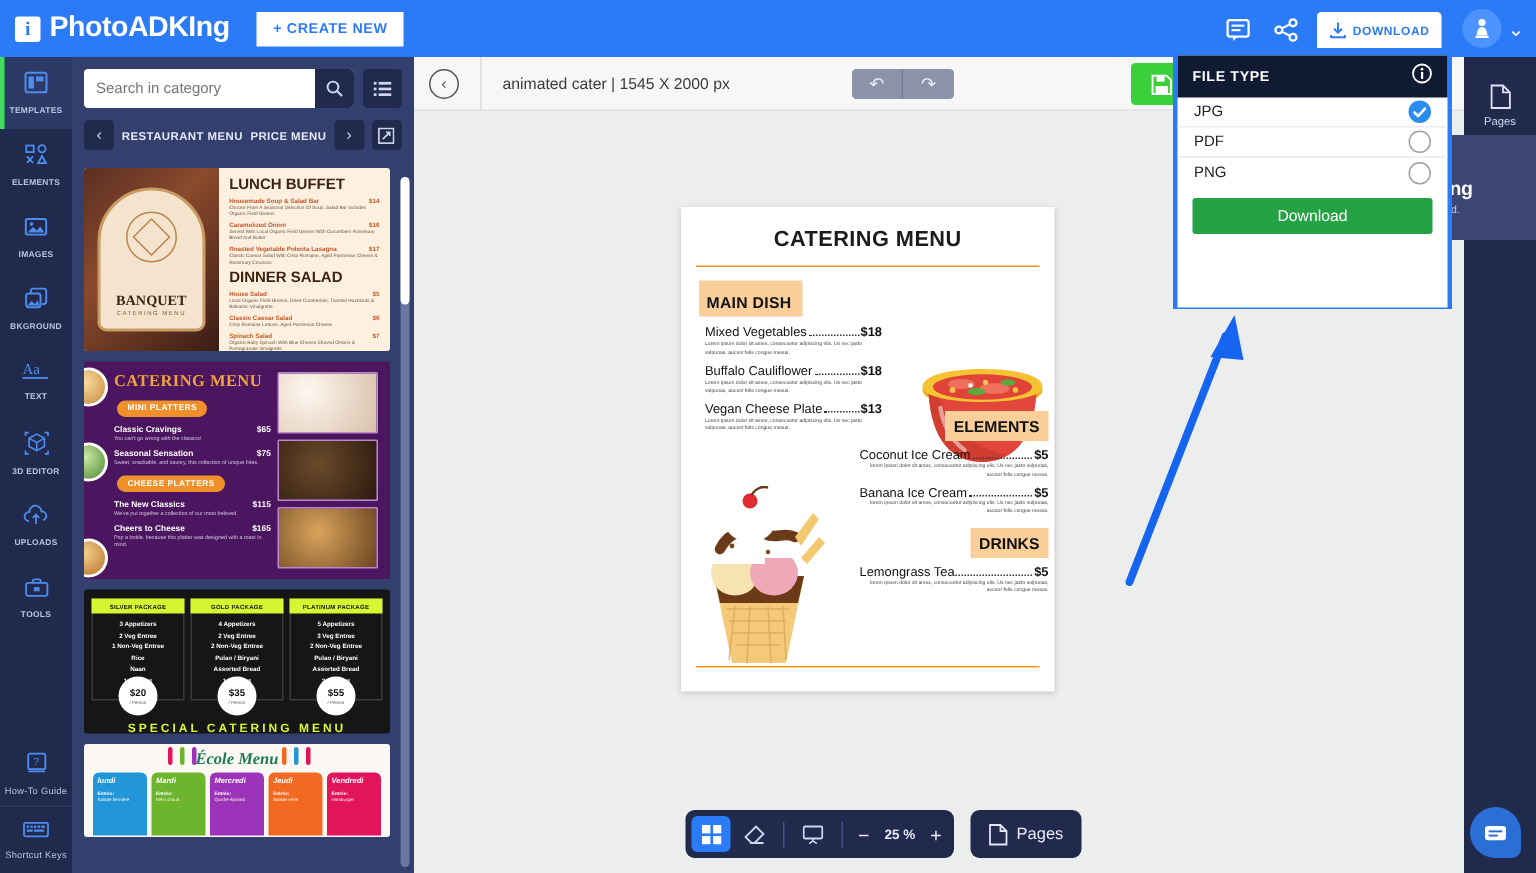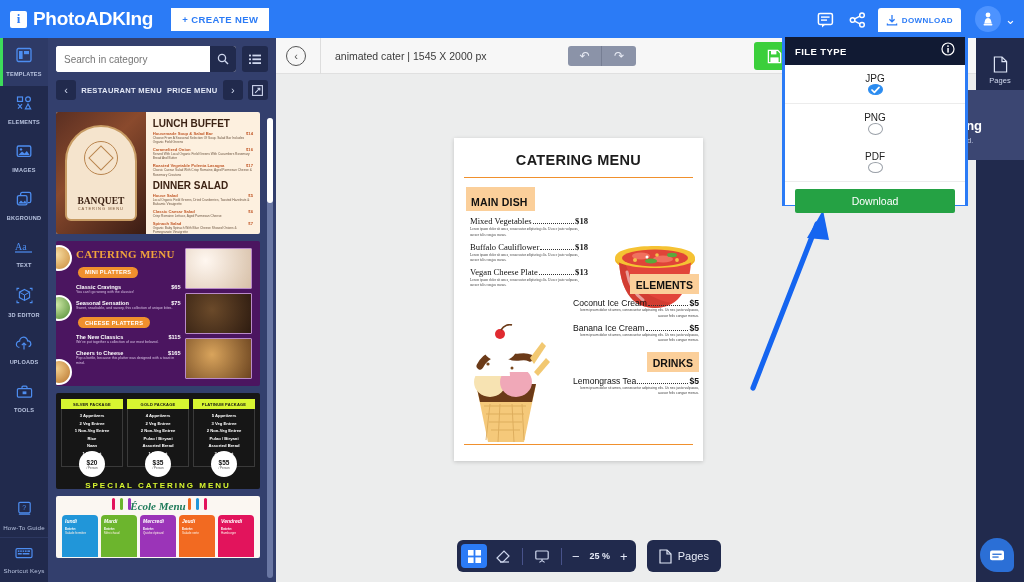--- a/index.html
+++ b/index.html
@@ -226,21 +226,21 @@
     overflow:hidden;
   }
   .m-head { text-align:center; padding:14px 0 9px 0; }
   .m-title { font-size:14.5px; font-weight:bold; color:#1c1c1c; letter-spacing:.3px; }
   .m-rule { height:1.4px; background:#f0902d; margin:0 10px; }
   .m-body { position:relative; height:275px; }
   .m-sec {
     display:inline-block; background:#fbcf9a; padding:5px 7px 1px 5px; margin:9px 0 5px 12px;
   }
   .m-sec span { font-size:10.5px; font-weight:bold; color:#111; letter-spacing:.2px; }
-  .m-item { margin:0 0 4px 16px; width:118px;font-family:Liberation Serif, serif; }
+  .m-item { margin:0 0 4px 16px; width:118px; }
   .m-line { display:flex; align-items:baseline; font-size:8.6px; color:#111; }
   .m-name { white-space:nowrap; }
   .m-dots { flex:1; border-bottom:1.2px dotted #333; margin:0 1px 2px 1px; }
   .m-price { font-weight:bold; }
   .m-desc { font-size:3.4px; color:#444; line-height:1.5; margin-top:1px; }
   .m-right { position:absolute; right:4px; top:96px; width:130px; text-align:right; }
   .m-sec-r { display:inline-block; background:#fbcf9a; padding:1px 6px; margin-bottom:4px; }
   .m-sec-r span { font-size:10.5px; font-weight:bold; color:#111; }
   .m-item-r { width:126px; margin-left:auto; margin-bottom:4px; text-align:left; }
   .m-desc-r { font-size:3.4px; color:#444; line-height:1.5; text-align:right; }
@@ -289,22 +289,22 @@
     gap:4px; padding:0 8px; cursor:pointer;
   }
   .dl-button .lbl { color:#2b7bf6; font-size:8px; font-weight:bold; letter-spacing:.4px; }
   .dl-body { background:#fff; height:168px; }
   .dl-head {
     background:#111a33; height:28px; display:flex; align-items:center;
     justify-content:space-between; padding:0 10px;
   }
   .dl-head .t { color:#fff; font-size:9.5px; font-weight:bold; letter-spacing:.4px; }
   .dl-opt {
-    height:39px; display:flex; align-items:center; justify-content:space-between;
-    padding:8px 11px; border-bottom:1px solid #ececec; cursor:pointer;flex-direction:column;
+    height:20px; display:flex; align-items:center; justify-content:space-between;
+    padding:0 11px; border-bottom:1px solid #ececec; cursor:pointer;
   }
   .dl-opt .t { font-size:10px; color:#222; }
   .radio { width:15px; height:15px; border-radius:50%; border:1.6px solid #9aa0a8; }
   .radio.sel {
     background:#2b8cf0; border-color:#2b8cf0; display:flex; align-items:center; justify-content:center;
   }
   .dl-cta {
     margin:7px 10px 0 10px; height:24px; background:#25a244; border-radius:2px;
     display:flex; align-items:center; justify-content:center; cursor:pointer;
   }
@@ -872,28 +872,28 @@
       </div>
 
       <div class="dl-opt">
         <span class="t">JPG</span>
         <span class="radio sel">
           <svg width="9" height="8" viewBox="0 0 9 8">
               <path d="M1 4 L3.4 6.4 L8 1.4" fill="none" stroke="#fff" stroke-width="1.7" stroke-linecap="round" stroke-linejoin="round"></path>
             </svg>
         </span>
       </div>
+      <div class="dl-opt">
+        <span class="t">PDF</span>
+        <span class="radio"></span>
+      </div>
       <div class="dl-opt" style="border-bottom:none">
         <span class="t">PNG</span>
         <span class="radio"></span>
       </div>
-      <div class="dl-opt">
-        <span class="t">PDF</span>
-        <span class="radio"></span>
-      </div>
 
       <div class="dl-cta">
         <span class="t">Download</span>
       </div>
     </div>
   </div>
 
 </div>
 
 </body></html>

